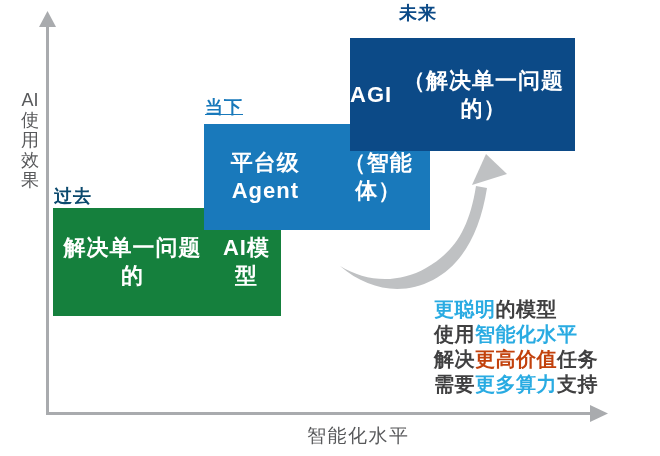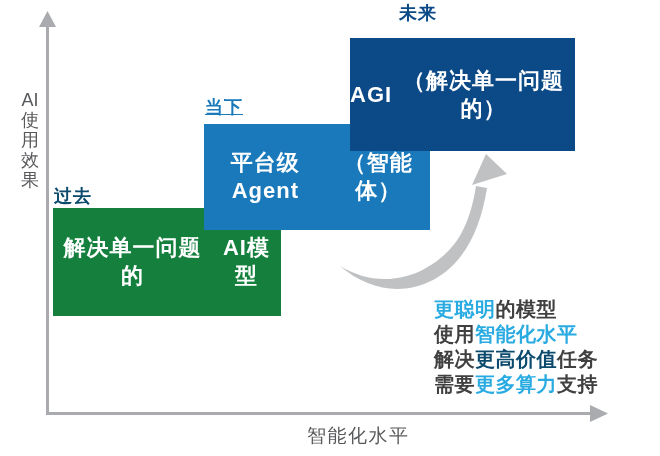--- a/index.html
+++ b/index.html
@@ -88,20 +88,20 @@
   </div>
 
   <div class="annotation" style="color: rgb(64, 64, 65);">
     <div>
       <span style="color: rgb(41, 171, 226);">更聪明</span><span>的模型</span>
     </div>
     <div>
       <span>使用</span><span style="color: rgb(41, 171, 226);">智能化水平</span>
     </div>
     <div>
-      <span>解决</span><span style="color: #0c4a6e;">更高价值</span><span>任务</span>
+      <span>解决</span><span style="color: #c2410c;">更高价值</span><span>任务</span>
     </div>
     <div>
       <span>需要</span><span style="color: rgb(41, 171, 226); margin-top: 15px;">更多算力</span><span>支持</span>
     </div>
   </div>
 
 </div>
 
 </body></html>

